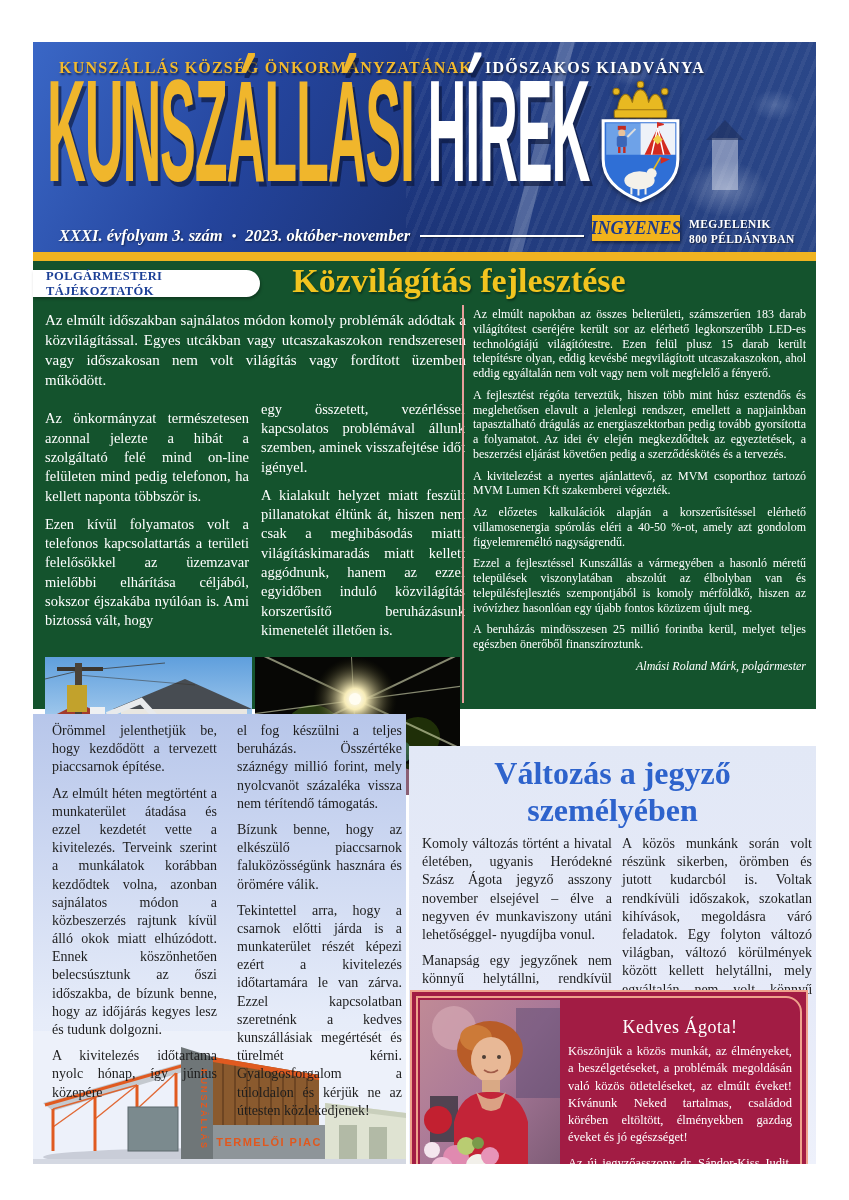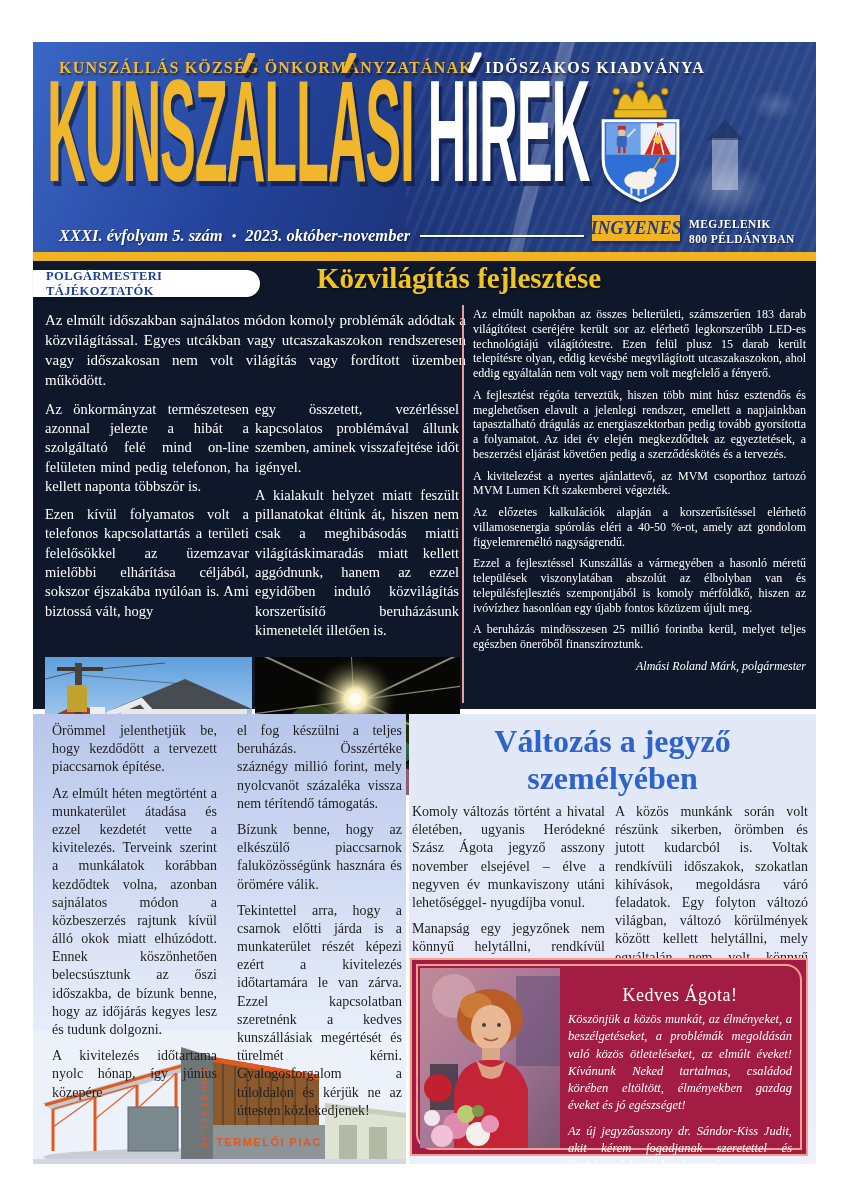--- a/index.html
+++ b/index.html
@@ -40,81 +40,81 @@
   .coa{position:absolute;left:556px;top:34px;width:103px;height:130px;filter:drop-shadow(0 2px 2px rgba(0,0,0,.4));}
   .free-badge{position:absolute;left:559px;top:173px;width:88px;height:26px;background:#f2b31c;
     color:#1c3a8c;font-style:italic;font-weight:bold;font-size:18px;display:flex;align-items:center;
     justify-content:center;box-shadow:1px 2px 3px rgba(0,0,0,.45);}
   .circ{position:absolute;left:656px;top:175px;width:125px;color:#fff;font-weight:bold;
     font-size:11.5px;line-height:1.3;letter-spacing:.4px;text-shadow:1px 1px 1px rgba(0,0,0,.5);}
 
   .gold-rule{height:9px;background:#f0b321;}
 
   
-  .lighting{position:relative;height:448px;background:#0f172a;color:#fff;}
+  .lighting{position:relative;height:448px;background:#14532d;color:#fff;}
   .pill{position:absolute;left:0;top:9px;width:214px;height:27px;background:#fff;
     border-radius:0 14px 14px 0;display:flex;align-items:center;padding-left:13px;
     color:#1b3f96;font-weight:bold;font-size:12.5px;letter-spacing:.4px;box-shadow:1px 2px 3px rgba(0,0,0,.3);}
   .s1-head{position:absolute;left:248px;top:1px;width:356px;margin:0;text-align:center;
-    color:#f2c41f;font-size:29px;font-weight:bold;text-shadow:1px 2px 2px rgba(0,0,0,.35);}
+    color:#f2c41f;font-size:34px;font-weight:bold;text-shadow:1px 2px 2px rgba(0,0,0,.35);}
   .left-region{position:absolute;left:12px;top:50px;width:421px;}
   .intro{margin:0;font-size:15px;line-height:1.33;text-align:justify;}
-  .subcols{display:flex;gap:6px;margin-top:9px;}
+  .subcols{display:flex;gap:12px;margin-top:9px;align-items:center;}
   .subcols .sc{width:204px;}
   .subcols p{margin:0 0 9px 0;font-size:14.5px;line-height:1.33;text-align:justify;}
   .photos{display:flex;gap:3px;margin-top:8px;}
   .photos svg{display:block;}
   .pdivider{position:absolute;left:429px;top:44px;height:398px;width:2px;background:#e89f9b;}
   .right-region{position:absolute;left:440px;top:46px;width:333px;}
   .right-region p{margin:0 0 7px 0;font-size:12px;line-height:1.23;text-align:justify;}
   .right-region .sig{margin-top:1px;text-align:right;font-style:italic;font-size:12px;}
 
   
   .panels{display:flex;gap:3px;margin-top:5px;height:450px;}
   .panel-left{position:relative;width:373px;overflow:hidden;
     background:linear-gradient(180deg,#b7c6ea 0%,#ccd7f1 30%,#e6ecf9 68%,#eef2fb 100%);}
   .panel-right{position:relative;width:407px;overflow:hidden;
-    background:linear-gradient(180deg,#e2e8f6 0%,#e6eaf8 60%,#eef1fb 100%);}
+    background:linear-gradient(180deg,#e2e8f6 0%,#e6eaf8 60%,#eef1fb 100%);margin-top:32px;}
   .panel-h{margin:9px 0 0 0;text-align:center;color:#2e63cc;font-size:32px;font-weight:bold;}
   .panel-left .cols{position:relative;z-index:1;display:flex;gap:20px;padding:8px 4px 0 19px;}
   .panel-left .col{width:165px;}
-  .panel-right .cols{display:flex;gap:10px;padding:6px 4px 0 3px;}
+  .panel-right .cols{display:flex;gap:10px;padding:6px 4px 0 13px;}
   .panel-right .col{width:193px;}
   .cols p{margin:0 0 8px 0;font-size:14px;line-height:1.3;color:#1d1d1d;text-align:justify;}
   .render{position:absolute;left:0;bottom:0;z-index:0;}
 
   
   .farewell{position:absolute;left:1px;top:244px;width:398px;height:198px;background:#a21c44;
     border:2px solid #efa38d;box-sizing:border-box;}
   .farewell .frame{position:absolute;inset:4px;border:2px solid #efa38d;border-radius:0 16px 0 16px;pointer-events:none;}
   .retiree{position:absolute;left:8px;top:8px;}
   .fw-content{position:absolute;left:156px;top:20px;right:14px;color:#fff;}
   .fw-content h3{margin:5px 0 5px 0;text-align:center;font-size:18px;font-weight:normal;letter-spacing:.5px;}
-  .fw-content p{margin:0 0 8px 0;font-style:italic;font-size:12.5px;line-height:1.38;text-align:justify;}
+  .fw-content p{margin:0 0 8px 0;font-size:12.5px;line-height:1.38;text-align:justify;}
 </style>
 </head>
 <body>
 
 <div class="sheet">
 
   <header class="masthead">
     <div class="aerial">
       <div class="church"></div>
       <div class="road"></div>
     </div>
     <div class="kicker">
       <span class="k-y">KUNSZÁLLÁS KÖZSÉG ÖNKORMÁNYZATÁNAK</span>
       <span class="k-w">IDŐSZAKOS KIADVÁNYA</span>
     </div>
     <div class="title">
       <span class="t-y">KUNSZÁLLÁSI</span>
       <span class="t-w">HÍREK</span>
     </div>
     <div class="issue-row">
-      <span>XXXI. évfolyam 5. szám</span>
+      <span>XXXI. évfolyam 3. szám</span>
       <span class="dot">•</span>
       <span>2023. október-november</span>
       <span class="rule"></span>
     </div>
     <svg class="coa" viewBox="0 0 102 128">
       <g fill="#e8b921" stroke="#9a7410" stroke-width="1">
         <path d="M28,36 C29,18 38,11 43,26 C45,9 57,9 59,26 C64,11 73,18 74,36 Z"></path>
         <rect x="25" y="33" width="52" height="8" rx="2"></rect>
         <circle cx="27" cy="15" r="3.2"></circle>
           <circle cx="51" cy="8" r="3.2"></circle>

